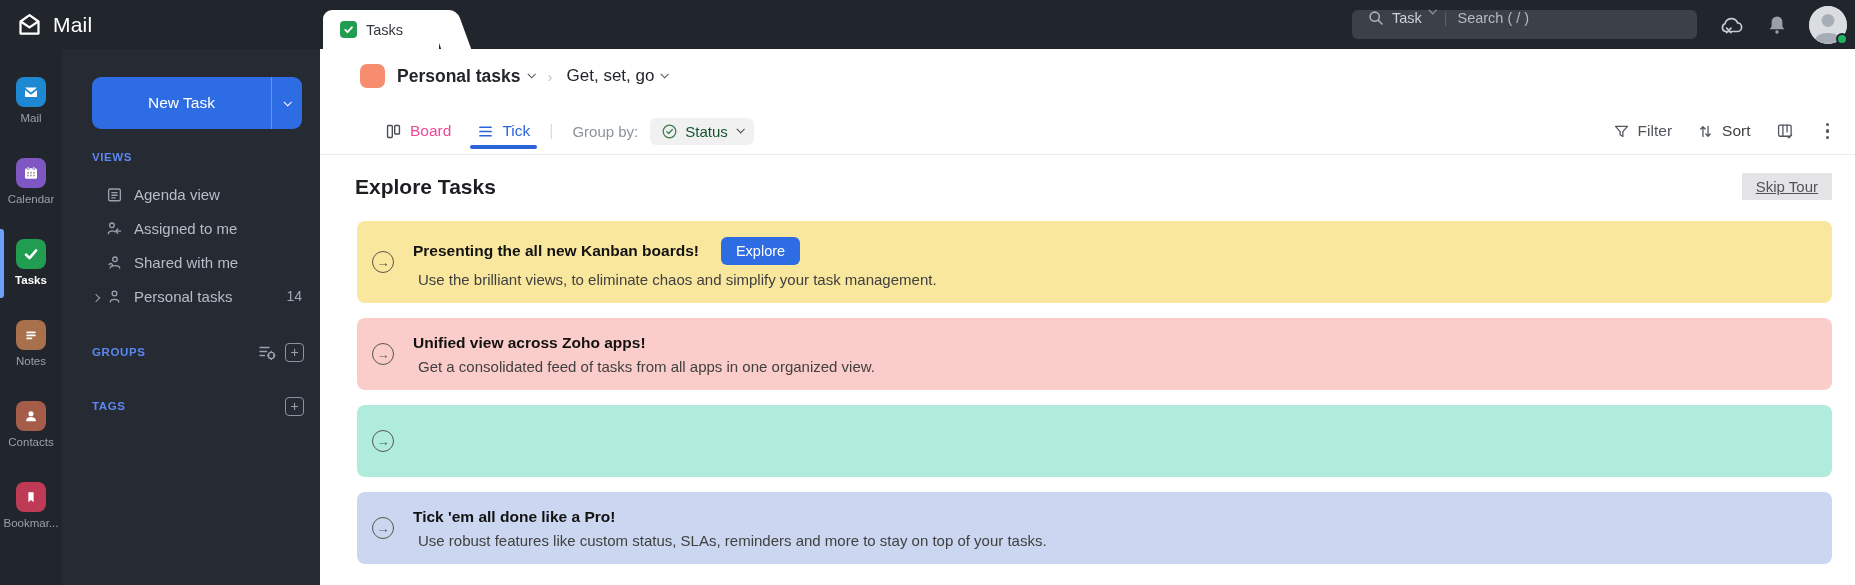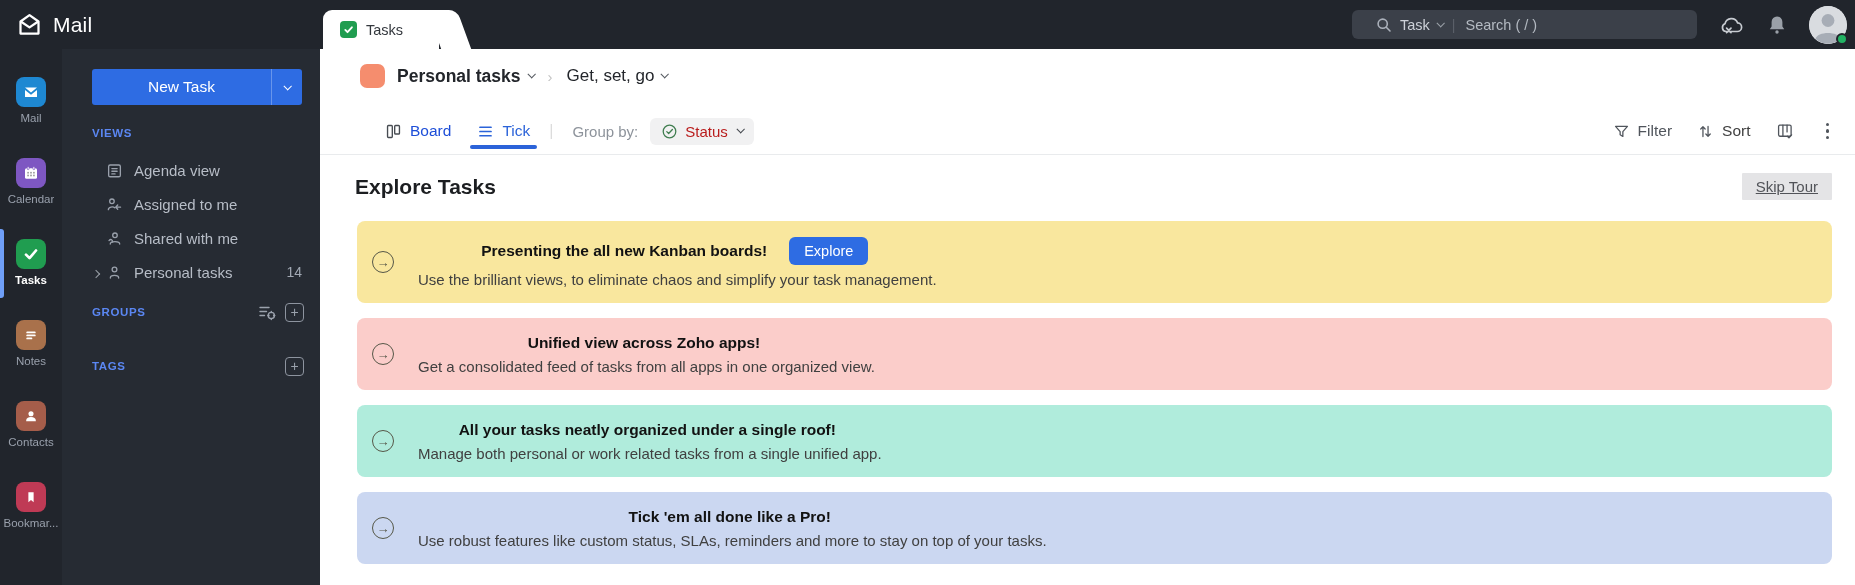--- a/index.html
+++ b/index.html
@@ -4,53 +4,53 @@
 <style>
   * { margin:0; padding:0; box-sizing:border-box; }
   html,body { width:1855px; height:585px; font-family:"Liberation Sans", sans-serif; background:#fff; }
   .app { position:relative; width:1855px; height:585px; overflow:hidden; background:#fff; }
 
   
   .topbar { position:absolute; left:0; top:0; width:100%; height:49px; background:#21252c; display:flex; align-items:center; z-index:3; }
   .logo { display:flex; align-items:center; gap:10px; margin-left:16px; }
   .logo-text { color:#fff; font-size:21px; letter-spacing:.2px; }
   .topbar-right { position:absolute; right:8px; top:0; height:49px; display:flex; align-items:center; gap:21px; }
-  .searchbar { width:345px; height:29px; background:#3b4049; border-radius:6px; display:flex; align-items:center; padding:0 24px; color:#bfc4cc; }
+  .searchbar { width:345px; height:29px; background:#3b4049; border-radius:6px; display:flex; padding:0 16px; color:#bfc4cc; }
   .searchbar .entity { font-size:14.5px; color:#cdd1d8; margin-left:8px; }
   .search-sep { color:#5a5f68; margin:0 10px 0 9px; font-size:14px; }
   .search-ph { font-size:14.5px; color:#b4bac2; }
   .chev { width:6px; height:6px; border-right:1.5px solid currentColor; border-bottom:1.5px solid currentColor; transform:rotate(45deg) translateY(-1px); display:inline-block; margin-left:7px; margin-top:-2px; color:#9aa0a8; }
   .avatar { width:38px; height:38px; border-radius:50%; background:#d9dce0; position:relative; overflow:visible; }
   .avatar svg { border-radius:50%; display:block; }
   .presence { position:absolute; right:-1px; bottom:-1px; width:12px; height:12px; border-radius:50%; border:2px solid #21252c; }
 
   
   .rail { position:absolute; left:0; top:49px; bottom:0; width:62px; background:#21252c; display:flex; flex-direction:column; align-items:center; padding-top:28px; z-index:2; }
   .rail-item { position:relative; width:100%; display:flex; flex-direction:column; align-items:center; margin-bottom:34px; cursor:pointer; }
   .rail-icon { width:30px; height:30px; border-radius:8px; display:grid; place-items:center; }
   .rail-label { margin-top:5px; font-size:11.5px; color:#99a0ac; max-width:60px; white-space:nowrap; overflow:hidden; text-overflow:ellipsis; }
   .rail-item.active .rail-label { color:#fff; font-weight:bold; }
   .active-bar { position:absolute; left:0; top:-10px; bottom:-12px; width:4px; background:#6f9ff8; border-radius:0 3px 3px 0; }
 
   
   .sidebar { position:absolute; left:62px; top:49px; bottom:0; width:258px; background:#262b33; z-index:2; }
-  .new-task { margin:20px 0 0 30px; width:210px; height:36px; border-radius:3px; display:flex; overflow:hidden; cursor:pointer; }
+  .new-task { margin:28px 0 0 30px; width:210px; height:52px; border-radius:9px; display:flex; overflow:hidden; cursor:pointer; }
   .new-task-main { flex:1; display:grid; place-items:center; color:#fff; font-size:15.5px; }
   .new-task-caret { width:31px; border-left:1px solid rgba(255,255,255,.28); display:grid; place-items:center; }
   .new-task-caret .chev { color:#fff; margin:0; }
   .side-section-label { margin:22px 0 0 30px; font-size:11.5px; font-weight:bold; letter-spacing:.6px; color:#5b87f3; }
   .view-list { margin-top:14px; }
   .view-row { position:relative; height:34px; display:flex; align-items:center; cursor:pointer; }
   .view-row .expander { position:absolute; left:31px; color:#8d949f; }
   .view-row .expander .chev { transform:rotate(-45deg); margin:0; }
   .view-icon { margin-left:43px; width:18px; display:grid; place-items:center; flex:none; }
   .view-label { margin-left:11px; font-size:15px; color:#b7bdc7; white-space:nowrap; }
   .view-count { margin-left:auto; margin-right:18px; font-size:14px; color:#a2a9b4; }
   .side-row { display:flex; align-items:center; height:30px; padding:0 16px 0 30px; }
-  .side-row.groups { margin-top:8px; }
+  .side-row.groups { margin-top:24px; }
   .side-row.tags { margin-top:24px; }
   .side-row .right-icons { margin-left:auto; display:flex; align-items:center; gap:8px; }
   .plus-box { width:19px; height:19px; border:1.3px solid #8d949f; border-radius:4px; color:#9ba2ad; display:grid; place-items:center; font-size:14px; line-height:1; cursor:pointer; }
 
   
   .tab { position:absolute; left:323px; top:10px; width:116px; height:39px; background:#fff; border-top-left-radius:9px; display:flex; align-items:center; z-index:4; }
   .tab::after { content:""; position:absolute; top:0; right:-18px; width:30px; height:100%; background:#fff; transform:skewX(20deg); transform-origin:top left; border-top-right-radius:8px; }
   .tab-check { width:17px; height:17px; border-radius:4px; margin-left:17px; display:grid; place-items:center; z-index:1; }
   .tab-label { margin-left:9px; font-size:14.5px; color:#33373d; z-index:1; }
 
@@ -58,43 +58,43 @@
   .main { position:absolute; left:320px; top:49px; right:0; bottom:0; background:#fff; z-index:1; }
 
   .breadcrumb { position:absolute; top:12px; left:40px; height:30px; display:flex; align-items:center; cursor:default; }
   .swatch { width:25px; height:24px; border-radius:7px; flex:none; }
   .crumb-main { margin-left:12px; font-size:17.5px; font-weight:bold; color:#23262b; }
   .crumb-sub { font-size:17px; color:#23262b; }
   .crumb-sep { color:#c3c3c3; font-size:15px; margin:0 14px; }
   .breadcrumb .chev { color:#555a60; }
 
   .toolbar { position:absolute; top:64px; left:65px; right:20px; height:36px; display:flex; align-items:center; }
-  .tool-item { display:flex; align-items:center; gap:8px; font-size:15.5px; color:#1d4ed8; cursor:pointer; }
+  .tool-item { display:flex; align-items:center; gap:8px; font-size:15.5px; color:#ec4899; cursor:pointer; }
   .tool-item.list-active { margin-left:26px; color:#2b63d9; position:relative; }
   .list-underline { position:absolute; left:-7px; right:-7px; bottom:-9px; height:4px; background:#2b63d9; border-radius:2px; }
   .toolbar-sep { color:#dcdcdc; margin:0 19px; font-size:16px; }
   .groupby-label { font-size:15px; color:#8d939b; }
-  .status-chip { margin-left:12px; display:flex; align-items:center; gap:7px; background:#f1f1f2; border-radius:6px; padding:5px 11px; font-size:15px; color:#b91c1c; cursor:pointer; }
+  .status-chip { margin-left:12px; display:flex; align-items:center; gap:7px; background:#f1f1f2; border-radius:6px; padding:5px 11px; font-size:15px; color:#14532d; cursor:pointer; }
   .status-chip .chev { color:#44484e; margin-left:2px; }
   .toolbar-right { margin-left:auto; display:flex; align-items:center; gap:25px; }
   .kebab { display:flex; flex-direction:column; gap:3px; cursor:pointer; padding:2px 6px; }
   .kebab i { width:3.5px; height:3.5px; background:#50555c; border-radius:50%; }
 
   .content-divider { position:absolute; top:105px; left:0; right:0; height:1px; background:#e9ebed; }
 
   .tour-head { position:absolute; top:124px; left:35px; right:23px; display:flex; align-items:center; justify-content:space-between; }
   .tour-title { font-size:21px; font-weight:600; color:#1c1e21; }
   .skip-btn { background:#e4e4e6; border:none; border-radius:1px; padding:5px 14px; font-size:15px; color:#515358; font-family:inherit; cursor:pointer;text-decoration:underline; }
 
   .banners { position:absolute; top:172px; left:37px; right:23px; }
   .banner { height:72px; border-radius:8px; margin-bottom:15px; display:flex; align-items:center; padding-left:15px; }
   .banner.tall { height:82px; }
   .icon-circle { width:22px; height:22px; border:1.5px solid #565748; border-radius:50%; color:#565748; display:grid; place-items:center; font-size:13px; line-height:1; flex:none; cursor:pointer; }
   .banner-text { margin-left:19px; display:flex; flex-direction:column; gap:6px; }
-  .b-title-row { display:flex; align-items:center; gap:22px;justify-content:center; }
+  .b-title-row { display:flex; align-items:center; gap:22px; }
   .b-title { font-size:15.5px; font-weight:bold; color:#121212; }
   .b-sub { font-size:15px; color:#404040; padding-left:5px; }
   .explore-btn { background:#2e6ce3; color:#fff; border:none; border-radius:6px; padding:6px 15px; font-size:14.5px; font-family:inherit; cursor:pointer; }
 </style>
 </head>
 <body>
 
 <div class="app">
 
   <header class="topbar">
@@ -395,26 +395,20 @@
             <span class="b-title">Unified view across Zoho apps!</span>
           </div>
           <span class="b-sub">Get a consolidated feed of tasks from all apps in one organized view.</span>
         </div>
       </div>
 
       <div class="banner" style="background: rgb(176, 236, 220);">
         <span class="icon-circle">
             <span>→</span>
           </span>
-        <div class="banner-text">
-          <div class="b-title-row">
-            <span class="b-title">All your tasks neatly organized under a single roof!</span>
-          </div>
-          <span class="b-sub">Manage both personal or work related tasks from a single unified app.</span>
-        </div>
       </div>
 
       <div class="banner" style="background: rgb(203, 215, 241);">
         <span class="icon-circle">
             <span>→</span>
           </span>
         <div class="banner-text">
           <div class="b-title-row">
             <span class="b-title">Tick 'em all done like a Pro!</span>
           </div>

